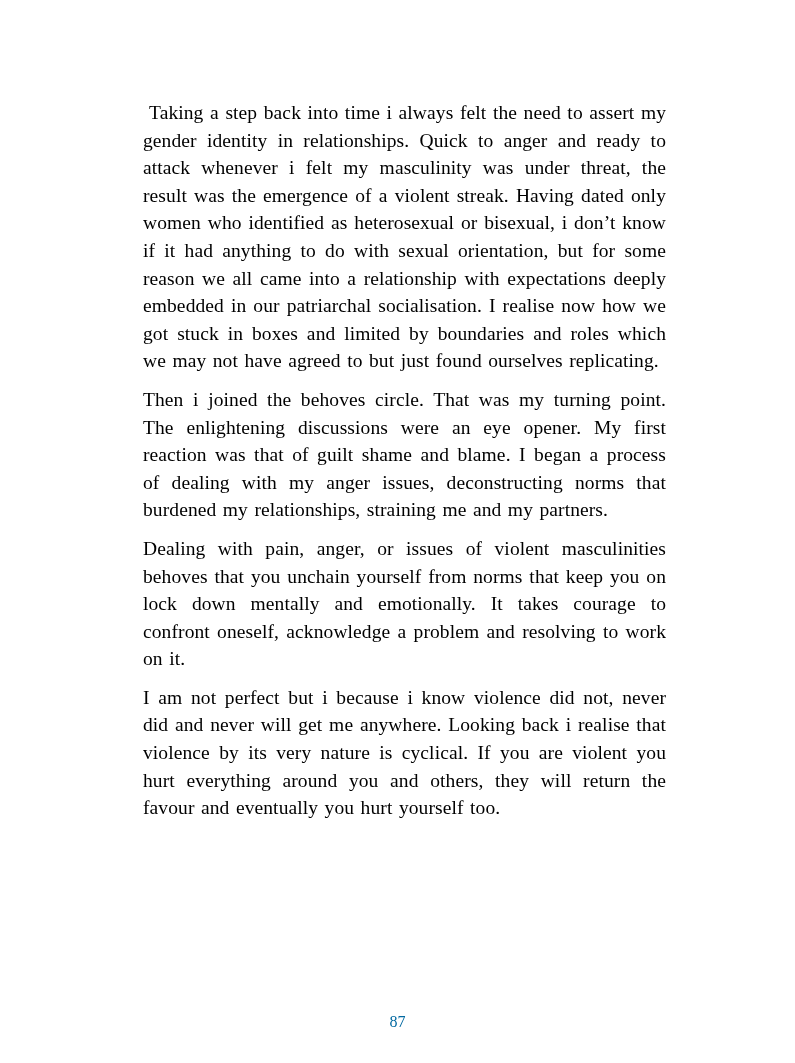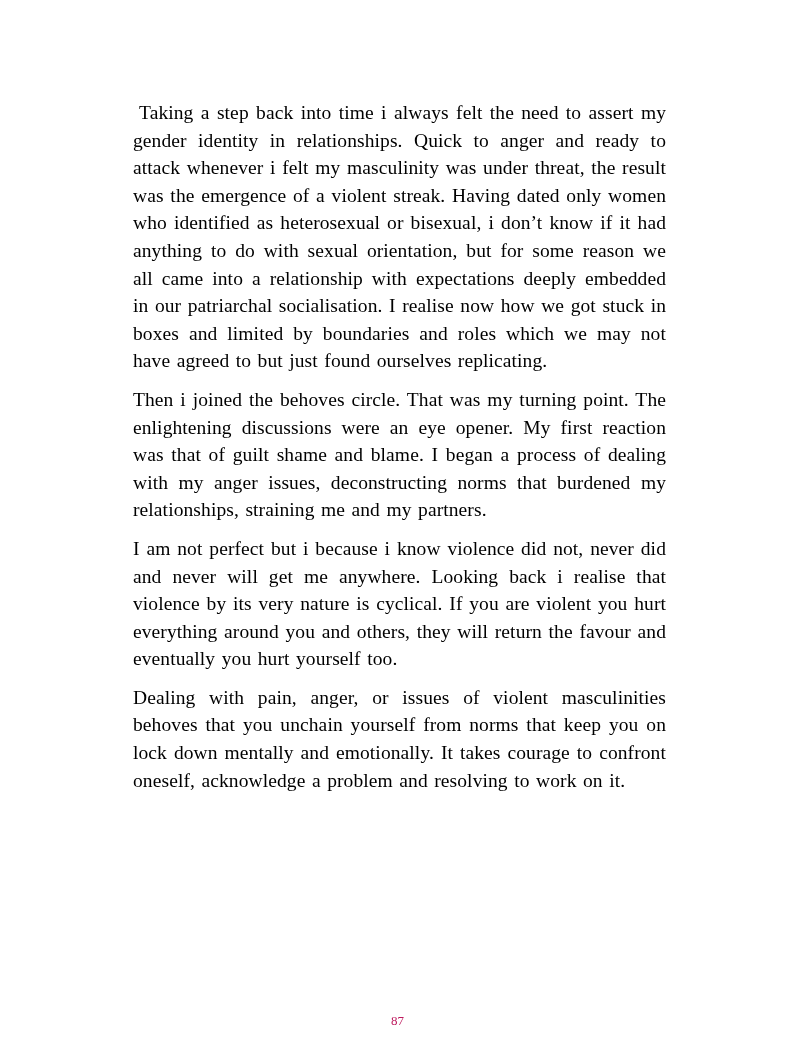--- a/index.html
+++ b/index.html
@@ -18,46 +18,46 @@
     color: #000000;
     overflow: hidden;
   }
   .content {
     position: absolute;
     left: 129px;
     top: 99px;
     width: 537px;
   }
   .content p {
-    margin: 0 0 11px 4px;
+    margin: 0 0 11px 14px;
     font-size: 19.5px;
     line-height: 27.6px;
     text-align: justify;
     letter-spacing: 0.1px;
     word-spacing: 1.5px;
     font-family: Liberation Serif, serif;
   }
   .content p.first {
     text-indent: 6px;
   }
   .page-number {
     position: absolute;
     left: 0;
     right: 0;
     top: 1013px;
     text-align: center;
-    font-size: 13px;
-    color: #be185d;
+    font-size: 16px;
+    color: #0369a1;
     font-family: "Liberation Serif", serif;
   }
 </style>
 </head>
 <body>
 
 <div class="page">
   <div class="content">
     <p class="first">Taking a step back into time i  always felt the need to assert my gender identity in  relationships.  Quick to anger  and ready to attack whenever i  felt my masculinity was under threat, the result was the emergence of a violent streak.  Having dated only women who identified as heterosexual or bisexual, i don’t know if it had anything to do with sexual orientation, but for some reason we  all came into a  relationship with  expectations deeply embedded in our  patriarchal socialisation. I realise now how we got stuck in boxes and limited by boundaries  and roles which we may not have agreed to but just found ourselves replicating.</p>
     <p>Then i joined the behoves circle. That was my turning point. The enlightening discussions were an eye opener. My first reaction was that of guilt shame and blame. I began a process of  dealing with my anger issues,  deconstructing norms that burdened my relationships, straining me and my partners.</p>
+    <p>Dealing with pain, anger, or issues of violent masculinities  behoves that you  unchain yourself from norms that keep you on lock down mentally and emotionally. It takes courage to confront oneself, acknowledge a problem and resolving  to work on it.</p>
     <p>I am not perfect but i because i know violence did not, never did and never will get me anywhere. Looking back i realise that  violence by its very nature  is cyclical. If you are violent you hurt  everything around you and others, they  will return the favour and eventually you hurt yourself too.</p>
-    <p>Dealing with pain, anger, or issues of violent masculinities  behoves that you  unchain yourself from norms that keep you on lock down mentally and emotionally. It takes courage to confront oneself, acknowledge a problem and resolving  to work on it.</p>
   </div>
   <div class="page-number">87</div>
 </div>
 
 </body></html>

